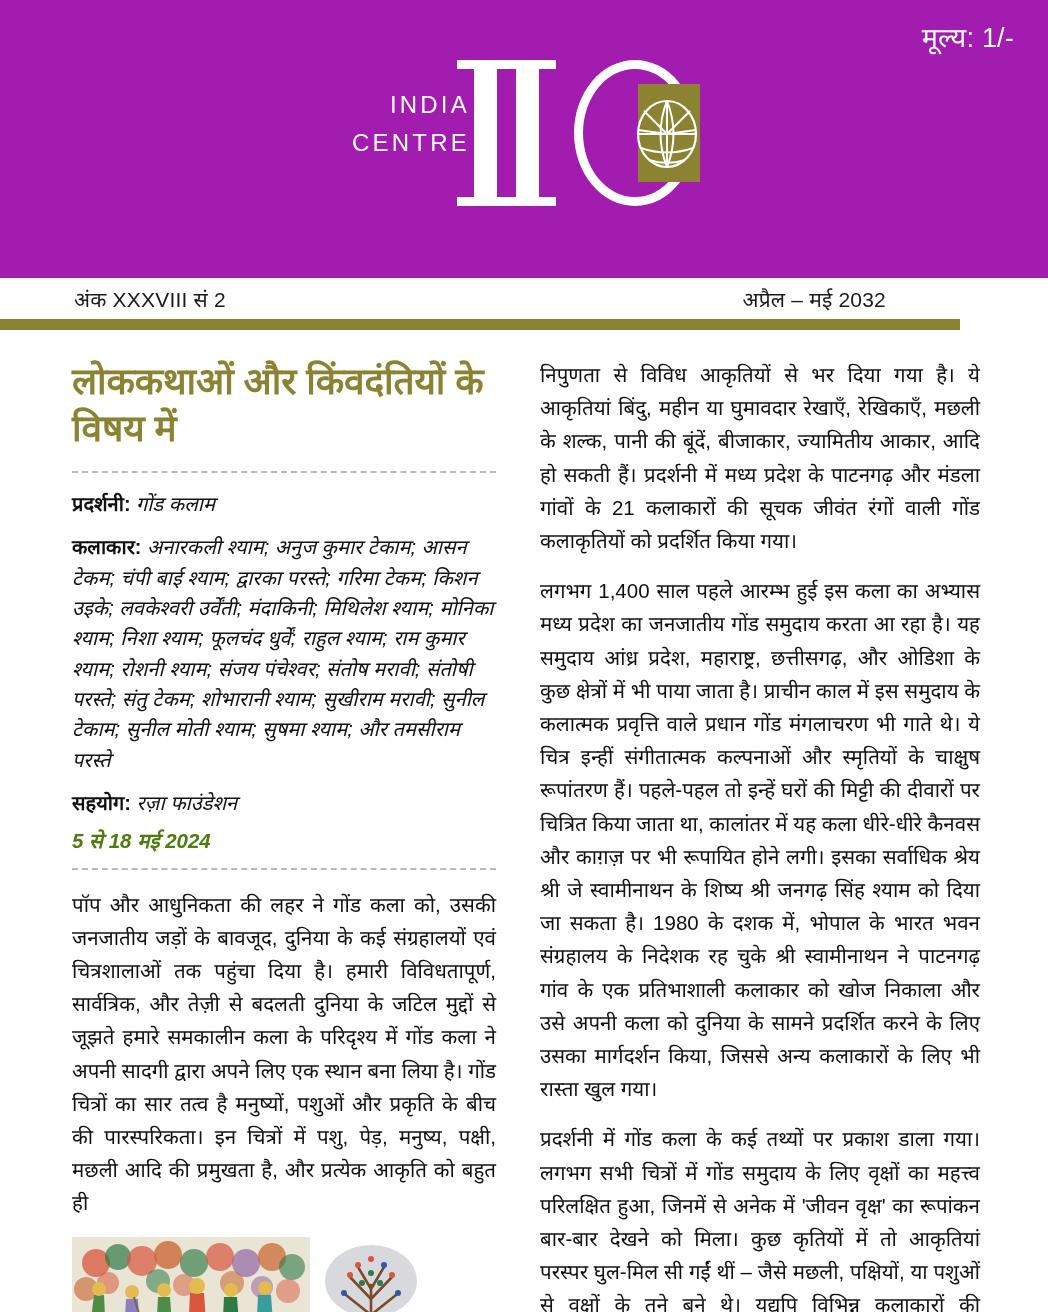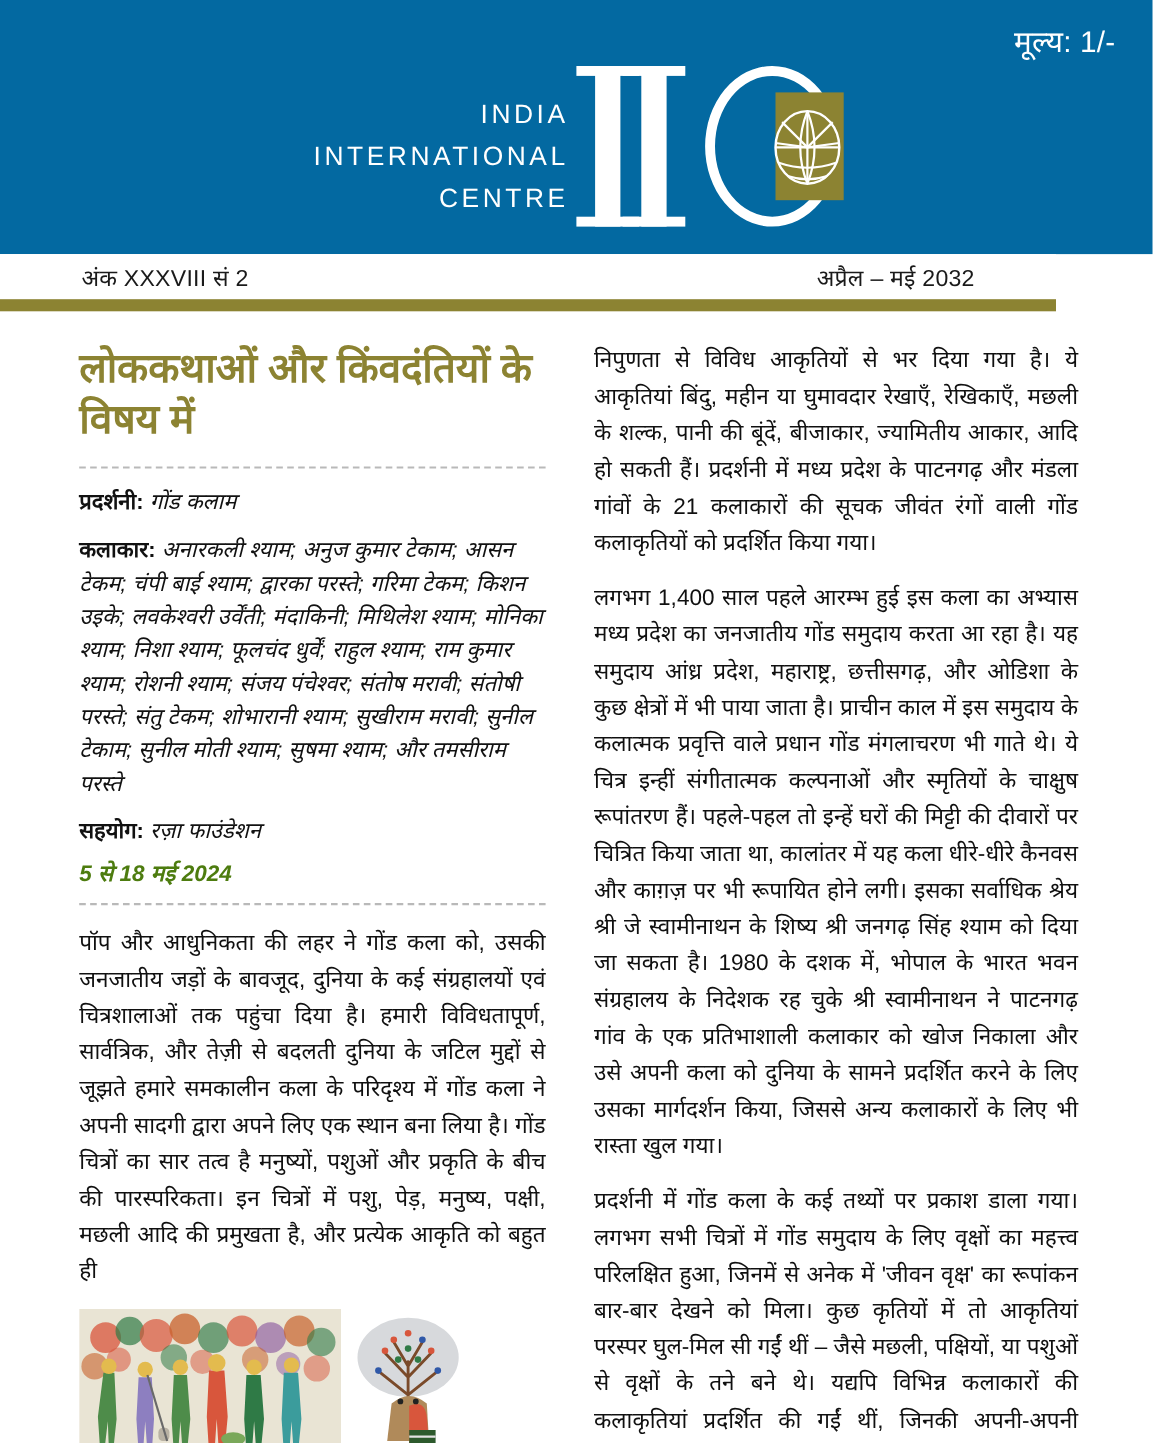--- a/index.html
+++ b/index.html
@@ -16,22 +16,22 @@
     width: 1048px;
     height: 1312px;
     background: #ffffff;
     overflow: hidden;
   }
 
   
   .masthead {
     position: relative;
     width: 1048px;
-    height: 231px;
-    background: #0369a1;
+    height: 278px;
+    background: #a21caf;
   }
 
   .price {
     position: absolute;
     top: 18px;
     right: 34px;
     color: #ffffff;
     font-size: 27px;
     font-weight: 400;
     letter-spacing: 0.2px;
@@ -47,21 +47,21 @@
     justify-content: center;
   }
 
   .iic-words {
     color: #ffffff;
     text-align: right;
     font-size: 24px;
     line-height: 38px;
     letter-spacing: 3.2px;
     padding-top: 26px;
-    padding-right: 24px;
+    padding-right: 4px;
     font-weight: 300;
   }
   .iic-words div { white-space: nowrap; }
 
   .iic-mark {
     position: relative;
     display: flex;
     align-items: flex-start;
   }
 
@@ -210,21 +210,20 @@
 <div class="page">
 
   <div class="masthead">
 
     <div class="price">मूल्य: 1/-</div>
 
     <div class="logo-row">
 
       <div class="iic-words">
         <div>INDIA</div>
-        <div>INTERNATIONAL</div>
         <div>CENTRE</div>
       </div>
 
       <div class="iic-mark">
         <div class="bar-i"></div>
         <div class="bar-i"></div>
         <div class="big-c">
           <div class="big-c-ring"></div>
           <div class="big-c-cut"></div>
           <svg class="globe" viewBox="0 0 62 70">

